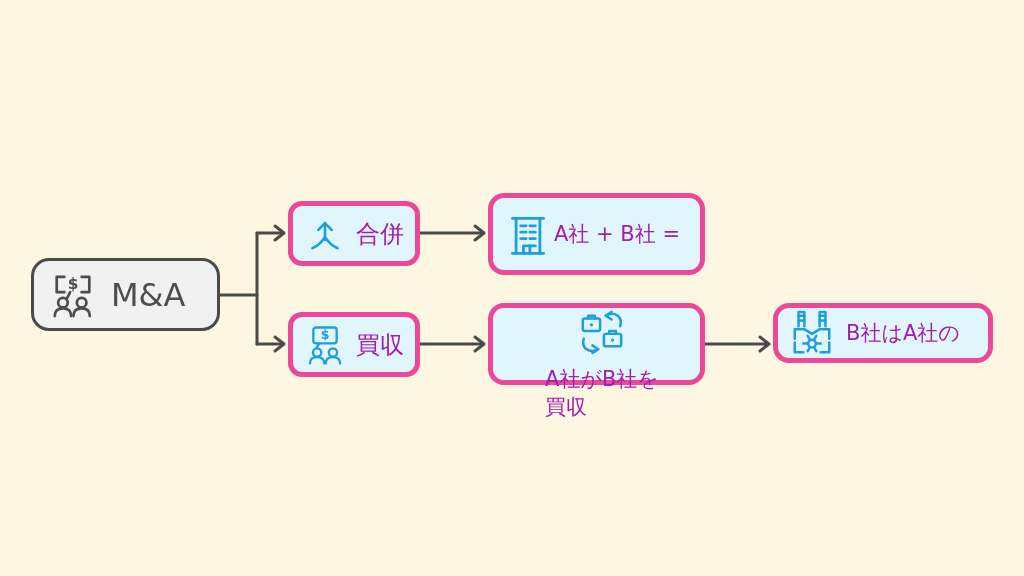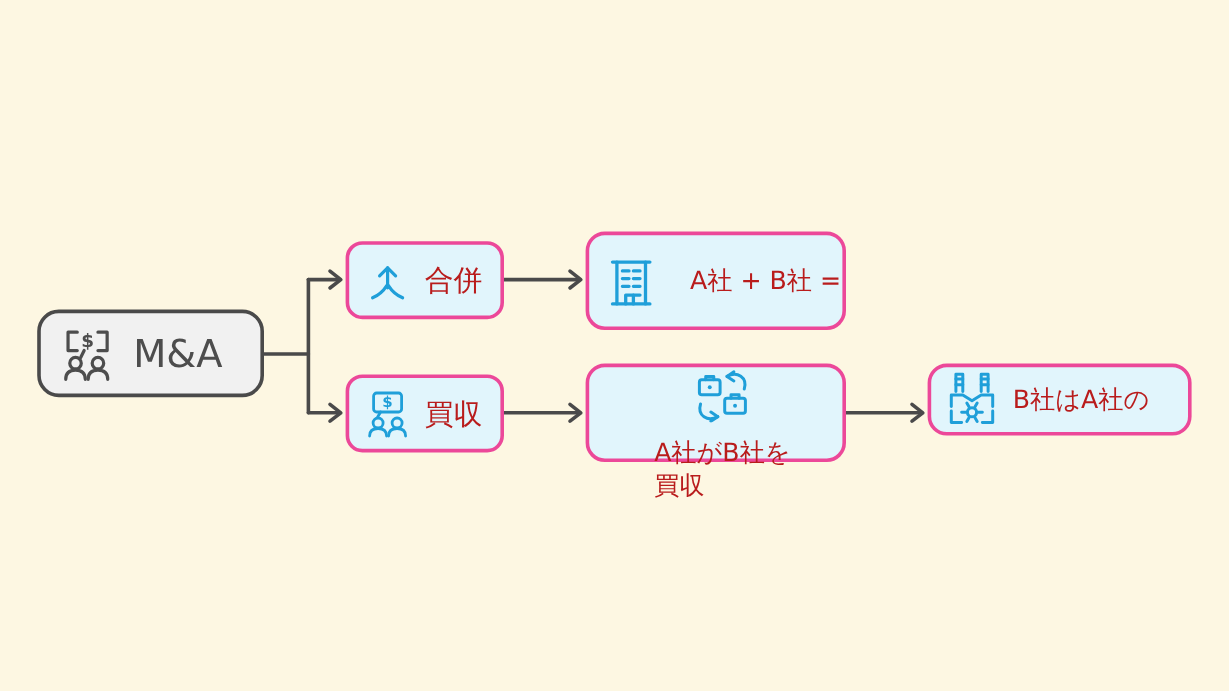--- a/index.html
+++ b/index.html
@@ -12,23 +12,23 @@
     width:1024px;height:576px;
     background:#FDF7E2;
     overflow:hidden;
   }
   .node{
     position:absolute;
     box-sizing:border-box;
     display:flex;
     align-items:center;
     background:#E1F5FC;
-    border:3px solid #ec4899;
+    border:5px solid #ec4899;
     border-radius:15px;
-    color:#b91c1c;
+    color:#a21caf;
   }
   .node .icon{
     flex:0 0 auto;
     display:flex;align-items:center;justify-content:center;
   }
   .node .label{
     font-weight:500;
     white-space:nowrap;
     line-height:1.25;
   }
@@ -120,21 +120,21 @@
           <path d="M6,46 Q6,38.5 14.5,38.5 Q23,38.5 23,46"></path>
           <circle cx="33.5" cy="33" r="5"></circle>
           <path d="M25,46 Q25,38.5 33.5,38.5 Q42,38.5 42,46"></path>
         </g>
         <text x="24" y="17" font-size="15" fill="#1F9FD9">$</text>
       </svg>
     </span>
     <span class="label">買収</span>
   </div>
 
-  <div class="node big" style="left:488px;top:193px;width:217px;height:82px;padding-left:13px;gap:27px;border-radius:16px;">
+  <div class="node big" style="left:488px;top:193px;width:217px;height:82px;padding-left:13px;gap:4px;border-radius:16px;">
     <span class="icon">
       <svg class="glyph" width="44" height="46" viewBox="0 0 48 50">
         <g class="st" stroke="#1F9FD9" stroke-width="3">
           <path d="M7,8 H41"></path>
           <path d="M11,8 V46"></path>
           <path d="M37,8 V46"></path>
           <path d="M7,46 H41"></path>
           <path d="M16,16 H22 M26,16 H32"></path>
           <path d="M16,23 H22 M26,23 H32"></path>
           <path d="M16,30 H22 M26,30 H32"></path>

